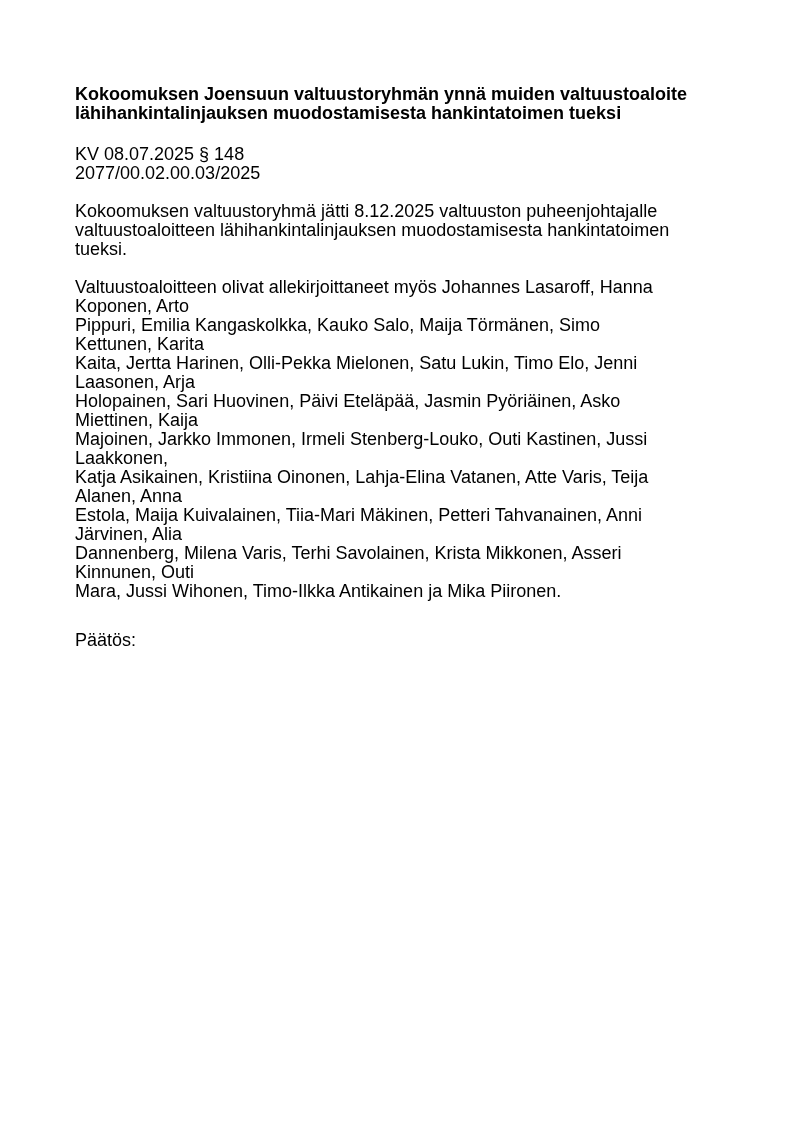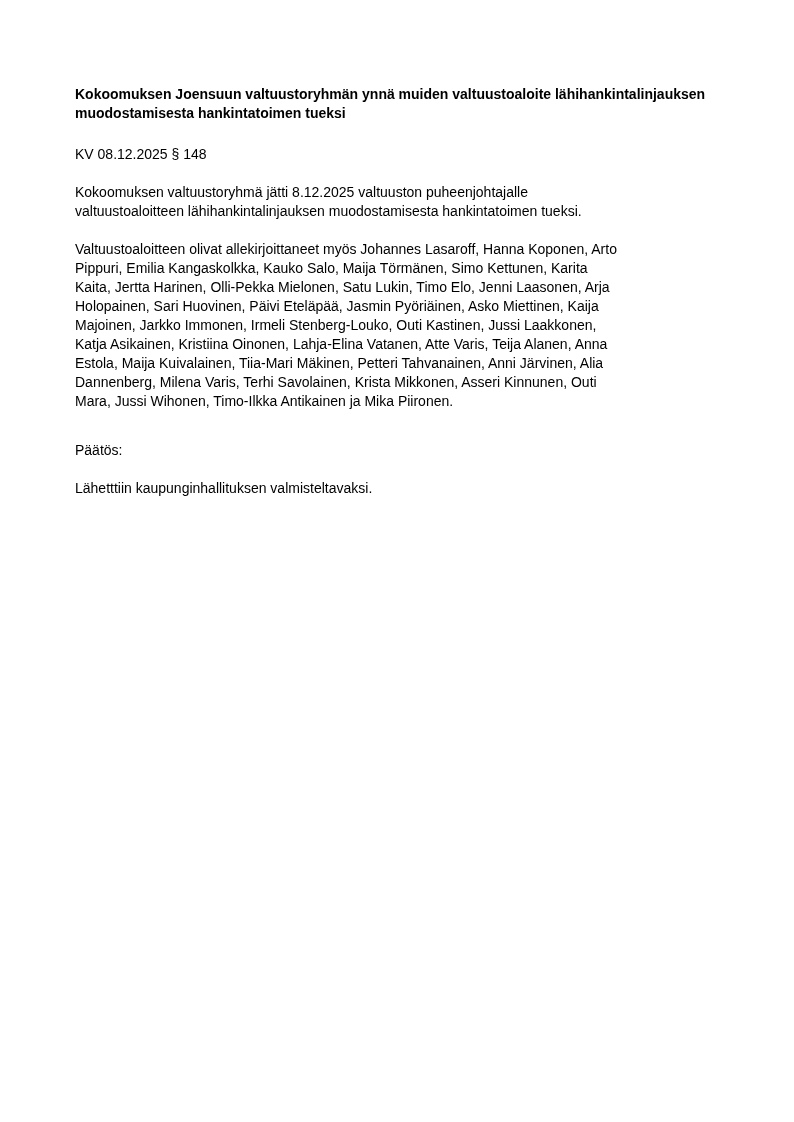--- a/index.html
+++ b/index.html
@@ -9,21 +9,21 @@
       background: #ffffff;
     }
 
     .page {
       position: relative;
       width: 794px;
       height: 1122px;
       background: #ffffff;
       color: #000000;
       font-family: "Liberation Sans", "DejaVu Sans", sans-serif;
-      font-size: 14px;
+      font-size: 18px;
       line-height: 19px;
       overflow: hidden;
     }
 
     .content {
       padding: 85px 0 0 75px;
     }
 
     .doc-title {
       font-weight: bold;
@@ -57,38 +57,38 @@
   </style>
 </head>
 <body>
 
 <div class="page">
   <div class="content">
 
     <div class="doc-title">Kokoomuksen Joensuun valtuustoryhmän ynnä muiden valtuustoaloite lähihankintalinjauksen muodostamisesta hankintatoimen tueksi</div>
 
     <div class="meta-block">
-      <div>KV 08.12.2025 § 148</div>
+      <div>KV 08.07.2025 § 148</div>
+      <div>2077/00.02.00.03/2025</div>
     </div>
 
     <div class="body-block">
 
       <div class="paragraph paragraph-intro">Kokoomuksen valtuustoryhmä jätti 8.12.2025 valtuuston puheenjohtajalle
 valtuustoaloitteen lähihankintalinjauksen muodostamisesta hankintatoimen tueksi.</div>
 
       <div class="paragraph">Valtuustoaloitteen olivat allekirjoittaneet myös Johannes Lasaroff, Hanna Koponen, Arto
 Pippuri, Emilia Kangaskolkka, Kauko Salo, Maija Törmänen, Simo Kettunen, Karita
 Kaita, Jertta Harinen, Olli-Pekka Mielonen, Satu Lukin, Timo Elo, Jenni Laasonen, Arja
 Holopainen, Sari Huovinen, Päivi Eteläpää, Jasmin Pyöriäinen, Asko Miettinen, Kaija
 Majoinen, Jarkko Immonen, Irmeli Stenberg-Louko, Outi Kastinen, Jussi Laakkonen,
 Katja Asikainen, Kristiina Oinonen, Lahja-Elina Vatanen, Atte Varis, Teija Alanen, Anna
 Estola, Maija Kuivalainen, Tiia-Mari Mäkinen, Petteri Tahvanainen, Anni Järvinen, Alia
 Dannenberg, Milena Varis, Terhi Savolainen, Krista Mikkonen, Asseri Kinnunen, Outi
 Mara, Jussi Wihonen, Timo-Ilkka Antikainen ja Mika Piironen.</div>
 
       <div class="paragraph decision-block">
         <div class="decision-heading">Päätös:</div>
-        <div>Lähetttiin kaupunginhallituksen valmisteltavaksi.</div>
       </div>
 
     </div>
   </div>
 </div>
 
 </body></html>

